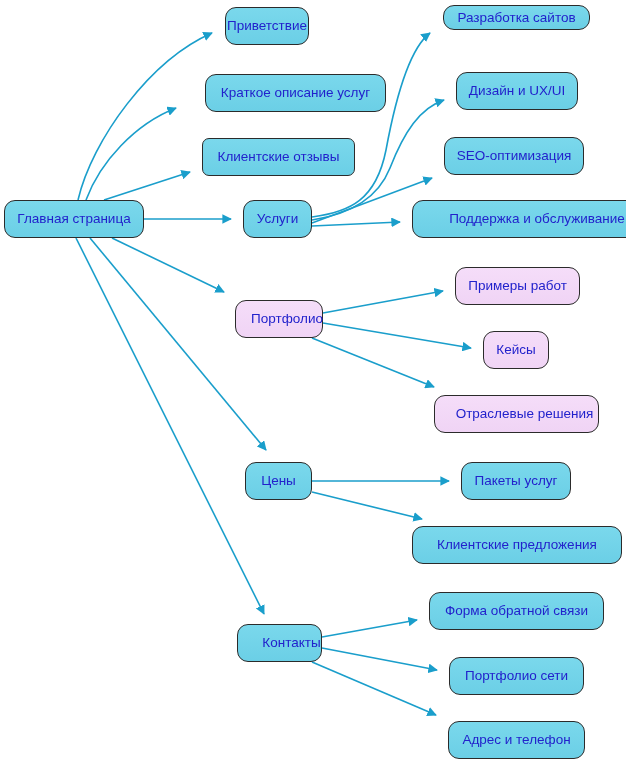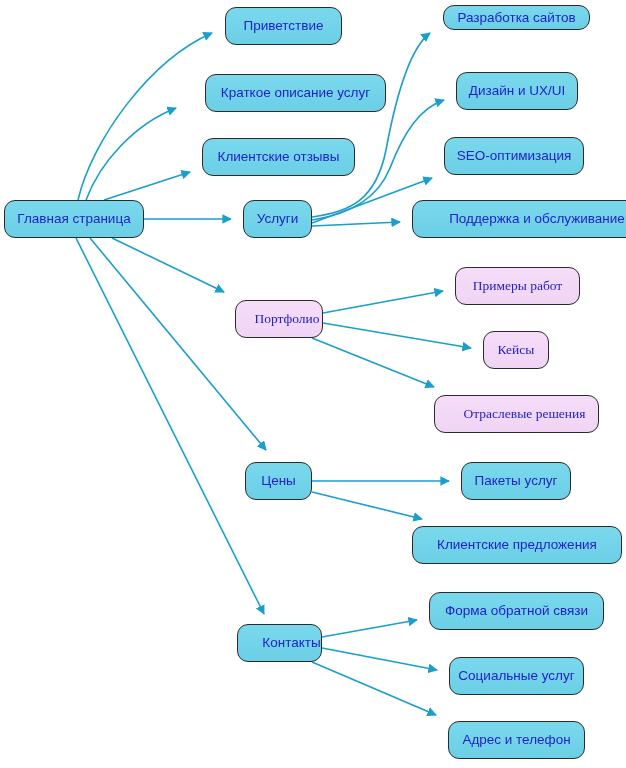--- a/index.html
+++ b/index.html
@@ -37,21 +37,20 @@
     white-space: nowrap;
     z-index: 2;
   }
   .node.blue {
     background: #71d3e8;
     background: linear-gradient(180deg, #7ad8ec 0%, #6bcfe6 100%);
   }
   .node.pink {
     background: #f3d9f7;
     background: linear-gradient(180deg, #f5ddf9 0%, #f0d4f5 100%);
-    font-family: Liberation Serif, serif;
   }
   .node-label {
     display: block;
     padding: 0 2px;
   }
 </style>
 </head>
 <body>
 
 <div id="canvas">
@@ -99,27 +98,27 @@
 
     <path d="M 322 648 L 437 670" fill="none" stroke="#1a9ecb" stroke-width="1.6" marker-end="url(#arrow)"></path>
 
     <path d="M 312 662 L 436 715" fill="none" stroke="#1a9ecb" stroke-width="1.6" marker-end="url(#arrow)"></path>
   </svg>
 
   <div id="nodes">
       <div class="node blue" style="left: 4px; top: 200px; width: 140px; height: 38px;">
         <span class="node-label">Главная страница</span>
       </div>
-      <div class="node blue" style="left: 225px; top: 7px; width: 117px; height: 38px;">
+      <div class="node blue" style="left: 225px; top: 7px; width: 84px; height: 38px;">
         <span class="node-label">Приветствие</span>
       </div>
       <div class="node blue" style="left: 188px; top: 74px; width: 181px; height: 38px; margin-left: 17px;">
         <span class="node-label">Краткое описание услуг</span>
       </div>
-      <div class="node blue" style="left: 202px; top: 138px; width: 153px; height: 38px;">
+      <div class="node blue" style="left: 202px; top: 138px; width: 153px; height: 38px; border-radius: 7px;">
         <span class="node-label">Клиентские отзывы</span>
       </div>
       <div class="node blue" style="left: 243px; top: 200px; width: 69px; height: 38px;">
         <span class="node-label">Услуги</span>
       </div>
       <div class="node blue" style="left: 443px; top: 5px; width: 147px; height: 25px;">
         <span class="node-label">Разработка сайтов</span>
       </div>
       <div class="node blue" style="left: 456px; top: 72px; width: 122px; height: 38px;">
         <span class="node-label">Дизайн и UX/UI</span>
@@ -151,19 +150,19 @@
       <div class="node blue" style="left: 412px; top: 526px; width: 210px; height: 38px;">
         <span class="node-label">Клиентские предложения</span>
       </div>
       <div class="node blue" style="left: 237px; top: 624px; width: 85px; height: 38px; padding-left: 24px;">
         <span class="node-label">Контакты</span>
       </div>
       <div class="node blue" style="left: 429px; top: 592px; width: 175px; height: 38px;">
         <span class="node-label">Форма обратной связи</span>
       </div>
       <div class="node blue" style="left: 449px; top: 657px; width: 135px; height: 38px;">
-        <span class="node-label">Социальные услуг</span>
+        <span class="node-label">Портфолио сети</span>
       </div>
       <div class="node blue" style="left: 448px; top: 721px; width: 137px; height: 38px;">
         <span class="node-label">Адрес и телефон</span>
       </div>
     </div>
 </div>
 
 </body></html>

